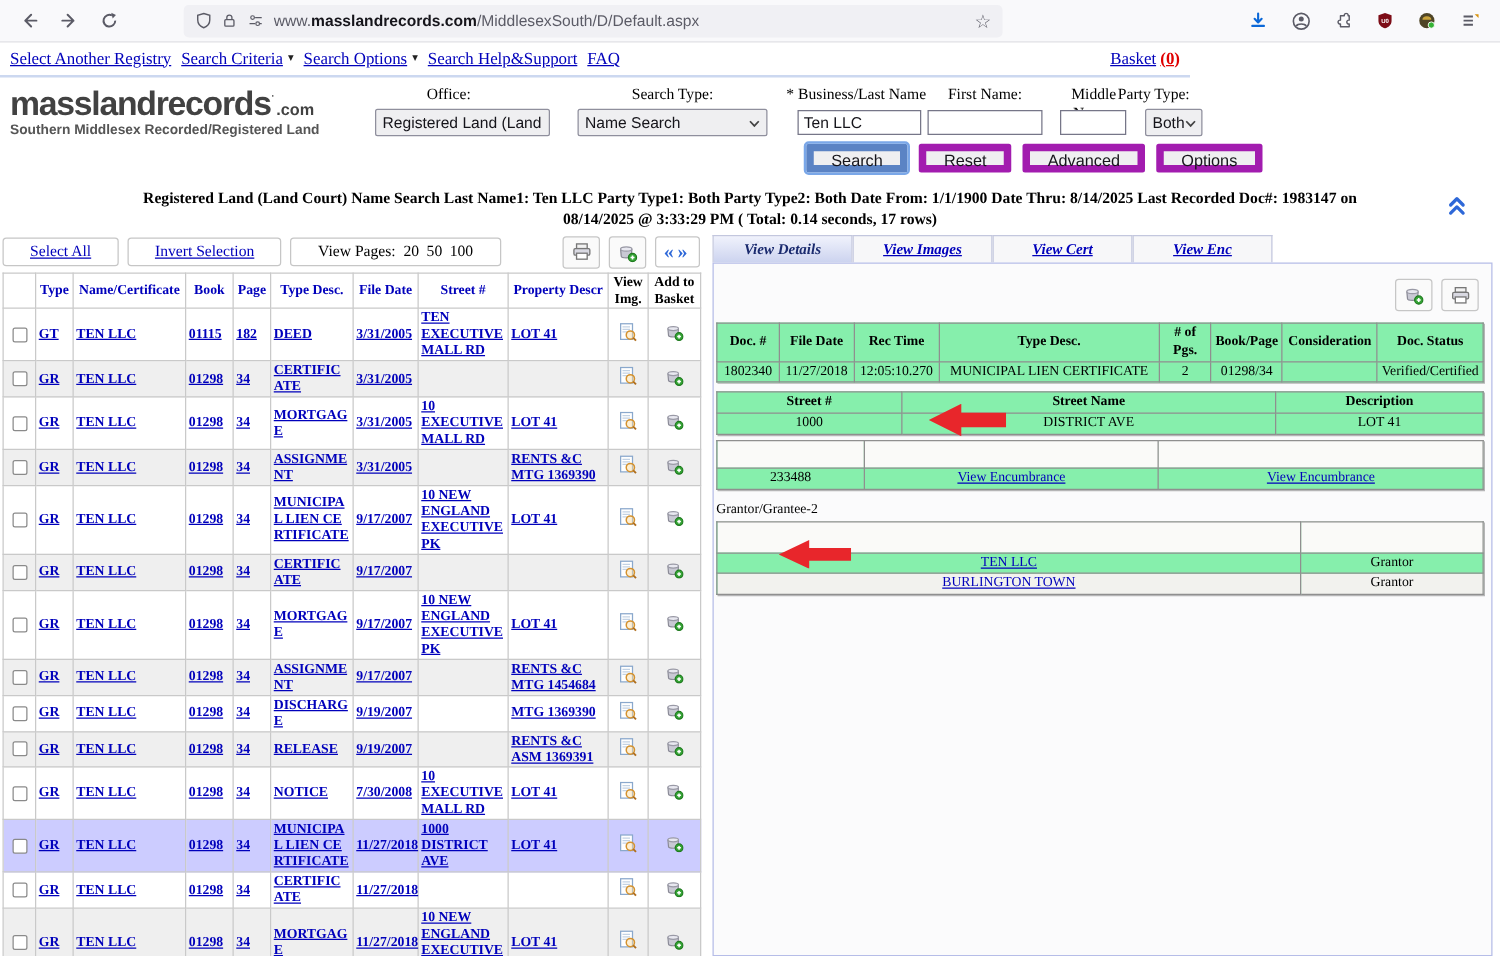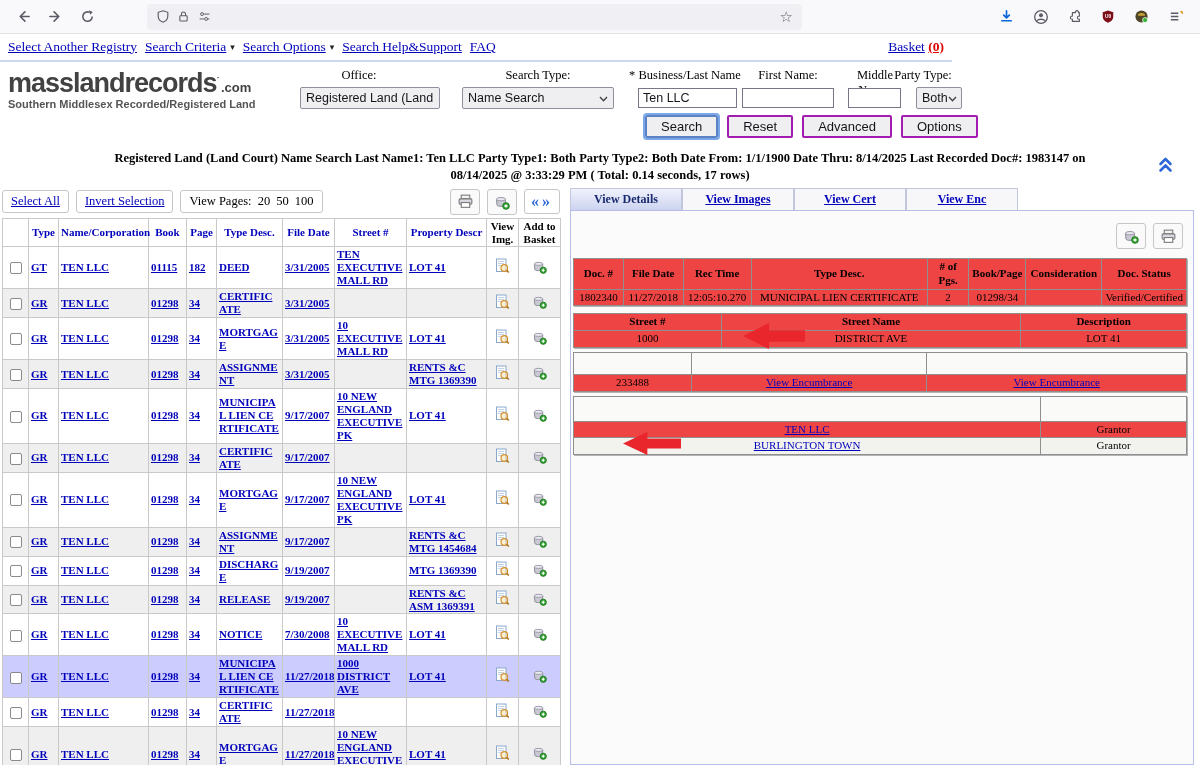--- a/index.html
+++ b/index.html
@@ -42,34 +42,34 @@
   .logo .tld { font-size:13px; font-weight:bold; }
   .logo .tagline { font-size:11px; font-weight:bold; color:#555; margin-top:1px; }
   .flabel { position:absolute; text-align:center; font-size:12.5px; }
   .fsel { position:absolute; height:22px; background:#efeff1; border:1px solid #8f8f9d;
     border-radius:2px; font-family:"Liberation Sans", sans-serif; font-size:12.5px;
     display:flex; align-items:center; padding:0 5px; color:#15141a; white-space:nowrap; overflow:hidden; }
   .fsel .chev { margin-left:auto; }
   .finput { position:absolute; height:20px; border:1px solid #767688; background:#fff;
     font-family:"Liberation Sans", sans-serif; font-size:12.5px; padding:0 4px; color:#15141a; }
   .btnrow { position:absolute; left:645px; top:51px; display:flex; gap:9px; }
-  .fbtn { height:23px; padding:0 14px; background:#efeff1; border:2px solid #a21caf;
+  .fbtn { height:23px; padding:0 14px; background:#efeff1; border:6px solid #a21caf;
     border-radius:2px; font-family:"Liberation Sans", sans-serif; font-size:13px; color:#15141a; }
   .fbtn.focused { outline:2px solid #7aa7e8; outline-offset:0; border-color:#5b83c4; }
 
   
   .summary { position:absolute; top:150px; left:0; width:1200px; }
   .summary .txt { display:block; width:1020px; margin:0 auto; text-align:center;
     font-size:12.5px; font-weight:bold; line-height:1.35; }
   .collapse { position:absolute; right:27px; top:5px; }
 
   
   .left-panel { position:absolute; left:2px; top:188px; width:558px; }
   .ltoolbar { display:flex; align-items:center; gap:7px; height:27px; margin-bottom:3px; }
-  .tb-box { border:1px solid #c6c6c6; border-radius:3px; background:#fff; padding:3px 8px;
+  .tb-box { border:1px solid #c6c6c6; border-radius:3px; background:#fff; padding:3px 21px;
     font-size:12.5px; white-space:nowrap; }
   .tb-box a { color:#0000bb; text-decoration:underline; }
   .tb-spacer { flex:1; }
   .icon-btn { width:30px; height:26px; border:1px solid #c6c6c6; border-radius:3px;
     background:#fafafa; display:flex; align-items:center; justify-content:center; }
   .chevbox { border:1px solid #c6c6c6; border-radius:3px; background:#fff; padding:1px 6px;
     font-size:16px; font-weight:bold; color:#2e68d8; letter-spacing:3px; line-height:21px; }
   .chevbox a { color:#2e68d8; text-decoration:none; }
 
   table.results { width:558px; border-collapse:collapse; table-layout:fixed; font-size:11px; }
@@ -80,30 +80,30 @@
   table.results td { line-height:1.18; }
   table.results tbody tr:nth-child(even) td { background:#efefef; }
   table.results tbody tr.sel td { background:#ccccff; }
   .td-typedesc a { word-break:break-all; }
   .td-center { text-align:center; }
   .cb { display:inline-block; width:12px; height:12px; border:1px solid #8a8a8a;
     border-radius:2px; background:#fff; vertical-align:middle; }
 
   
   .right-panel { position:absolute; left:570px; top:188px; width:624px; height:577px; }
-  .tabs { display:flex; height:22px; }
+  .tabs { display:flex; height:22px;font-style:italic; }
   .tab { width:112px; display:flex; align-items:center; justify-content:center;
     font-size:12px; font-weight:bold; border:1px solid #c3c7de; border-bottom:none;
     background:#f7f7f9; }
   .tab a { color:#0000bb; text-decoration:underline; }
   .tab.active { background:linear-gradient(#f0f2fc,#ccd3ef); color:#1a2a6e; }
   .panel-box { border:1px solid #b6bde8; background:#fbfbfc; height:555px; position:relative; }
   .panel-toolbar { display:flex; justify-content:flex-end; gap:7px; padding:12px 10px 5px 10px; }
 
-  .rtable { border-collapse:collapse; font-size:11px; margin:4px 2px 0 2px; background:#ef4444;
+  .rtable { border-collapse:collapse; font-size:11px; margin:4px 2px 0 2px; background:#86efac;
     box-shadow:1px 1px 0 rgba(0,0,0,.28); }
   .rtable th, .rtable td { border:1px solid #8f8f8f; padding:1px 3px; line-height:1.25;text-align:center; }
   .rtable th { font-weight:bold; text-align:center; }
   .rtable td a { color:#0000bb; text-decoration:underline; }
   .rtable .hdr-empty td { height:22px; background:#fafaf8; }
   table.grantors tbody tr:nth-child(even) td { background:#f2f2ee; }
   .sec-label { font-size:11px; margin:9px 2px 1px 2px; }
 
   .red-arrow { position:absolute; background:#e8262b;
     clip-path:polygon(0 50%, 42% 0, 42% 28%, 100% 28%, 100% 72%, 42% 72%, 42% 100%); }
@@ -144,20 +144,21 @@
             <path d="M5.5 7 V5 a2.5 2.5 0 0 1 5 0 V7" fill="none" stroke="#5b5b66" stroke-width="1.3"></path>
           </svg>
         </span>
       <span class="cicon">
           <svg width="15" height="13" viewBox="0 0 16 16">
             <circle cx="5" cy="5" r="1.8" fill="none" stroke="#5b5b66" stroke-width="1.2"></circle>
             <path d="M7.5 5 H14 M2 11 H7.5 M12 11 H14" stroke="#5b5b66" stroke-width="1.2"></path>
             <circle cx="10" cy="11" r="1.8" fill="none" stroke="#5b5b66" stroke-width="1.2"></circle>
           </svg>
         </span>
+      <span class="url-text"><span class="dim">www.</span><span class="strong">masslandrecords.com</span><span class="dim">/MiddlesexSouth/D/Default.aspx</span></span>
       <span class="star">☆</span>
     </div>
     <div class="ext-icons">
       <span class="cicon">
           <svg width="15" height="15" viewBox="0 0 16 16">
             <path d="M8 2 V9 M5 6.5 L8 9.5 L11 6.5" fill="none" stroke="#0b68d8" stroke-width="1.8" stroke-linecap="round" stroke-linejoin="round"></path>
             <path d="M3 12.5 H13" stroke="#0b68d8" stroke-width="1.8" stroke-linecap="round"></path>
           </svg>
         </span>
       <span class="cicon">
@@ -297,21 +298,21 @@
           <col style="width:52px">
           <col style="width:72px">
         <col style="width:80px">
           <col style="width:32px">
           <col style="width:42px">
       </colgroup>
       <thead>
           <tr>
             <th></th>
             <th><a>Type</a></th>
-            <th><a>Name/Corporation</a></th>
+            <th><a>Name/Certificate</a></th>
             <th><a>Book</a></th>
             <th><a>Page</a></th>
             <th><a>Type Desc.</a></th>
             <th><a>File Date</a></th>
             <th><a>Street #</a></th>
             <th><a>Property Descr</a></th>
             <th>View Img.</th>
             <th>Add to Basket</th>
           </tr>
         </thead>
@@ -806,20 +807,21 @@
           </thead>
         <tbody>
           <tr>
             <td>233488</td>
             <td><a>View Encumbrance</a></td>
             <td><a>View Encumbrance</a></td>
           </tr>
         </tbody>
       </table>
 
+      <div class="sec-label">Grantor/Grantee-2</div>
       <table class="rtable grantors" style="width:614px;">
         <colgroup>
             <col style="width:468px">
             <col style="width:146px">
           </colgroup>
         <thead>
             <tr class="hdr-empty">
               <td style="height:25px"></td>
               <td></td>
             </tr>

